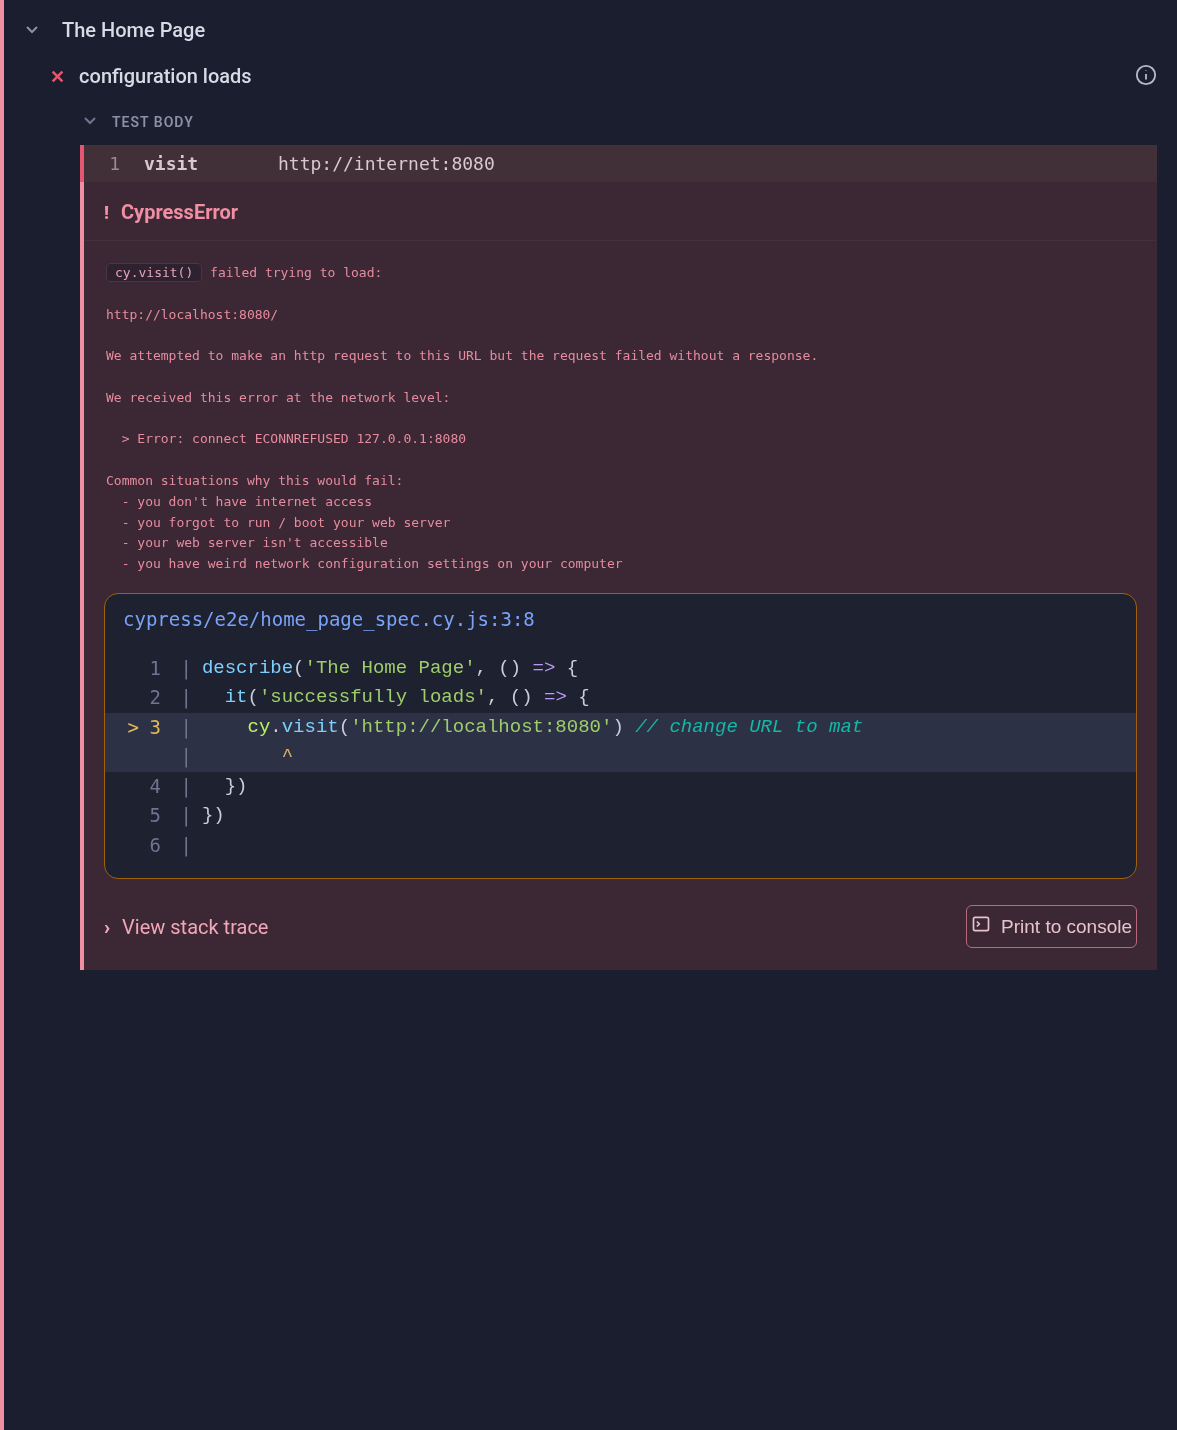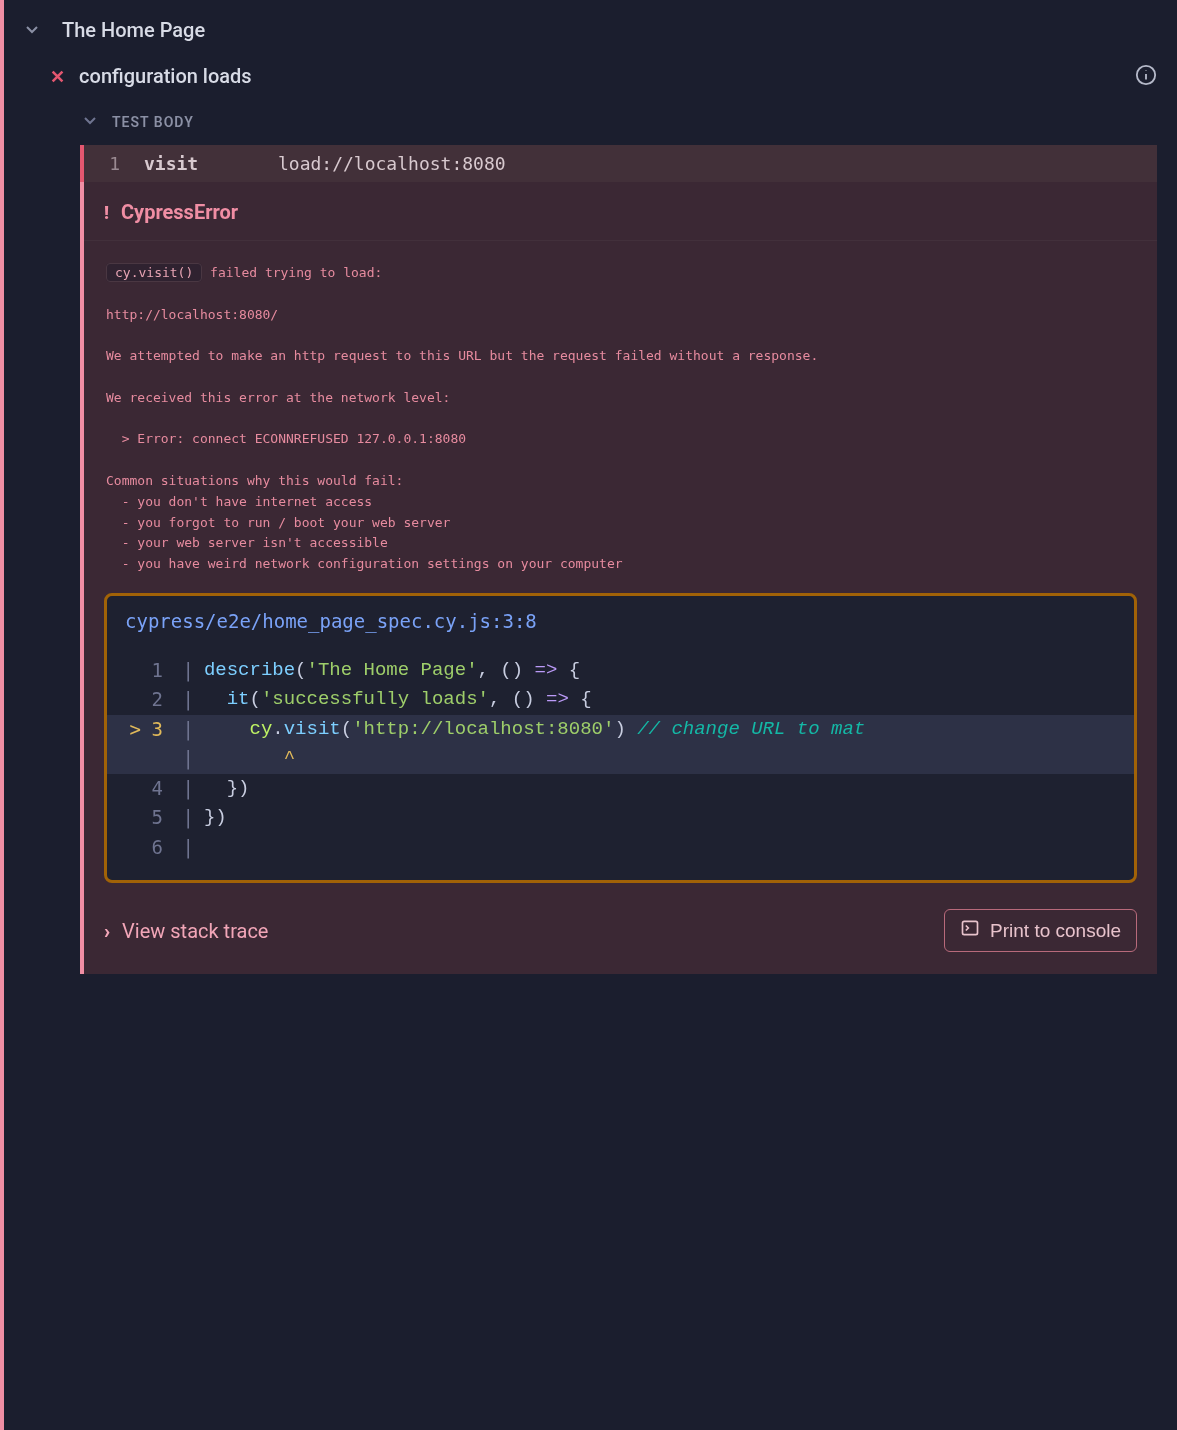--- a/index.html
+++ b/index.html
@@ -64,22 +64,22 @@
     white-space: pre-wrap;
   }
   .code-chip {
     background: #2f2230;
     border: 1px solid #4a3742;
     color: #e8a4b4;
     padding: 1px 8px; border-radius: 4px;
   }
   .code-frame {
     margin: 0 20px 0 20px;
-    border: 3px solid #a16207;
-    border-radius: 8px;
+    border: 1px solid #a16207;
+    border-radius: 14px;
     background: #1e2130;
     overflow: hidden;
   }
   .code-path {
     color: #7aa2f7; font-size: 19px;
     padding: 14px 18px;
     font-family: ui-monospace, SFMono-Regular, Menlo, Consolas, monospace;
     cursor: pointer;
   }
   .code-lines {
@@ -106,21 +106,21 @@
   .footer {
     display: flex; justify-content: space-between; align-items: center;
     padding: 26px 20px 22px 20px;
     color: #f2a6b8; font-size: 20px;
   }
   .stack-toggle { display: flex; align-items: center; gap: 12px; cursor: pointer; }
   .stack-toggle .chev { color: #f2a6b8; font-weight: 900; }
   .print-btn {
     display: flex; align-items: center; gap: 10px;
     border: 1px solid #b86a7b; border-radius: 6px;
-    padding: 8px 15px; color: #e8c3cc; font-size: 19px;
+    padding: 8px 4px; color: #e8c3cc; font-size: 19px;
     background: transparent; cursor: pointer;
   }
   .print-btn svg { width: 20px; height: 20px; }
 </style>
 </head>
 <body>
 
 <div class="container">
 
   <div class="suite-row">
@@ -151,21 +151,21 @@
         </svg>
     </span>
     <span>TEST BODY</span>
   </div>
 
   <div class="panel">
 
     <div class="cmd-row">
       <span class="cmd-num">1</span>
       <span class="cmd-name">visit</span>
-      <span class="cmd-arg">load://localhost:8080</span>
+      <span class="cmd-arg">http://internet:8080</span>
     </div>
 
     <div class="error-block">
       <div class="error-header">
         <span class="warn-icon">!</span>
         <span>CypressError</span>
       </div>
 
       <div class="error-body"><span class="code-chip">cy.visit()</span><span> failed trying to load:</span>
 

